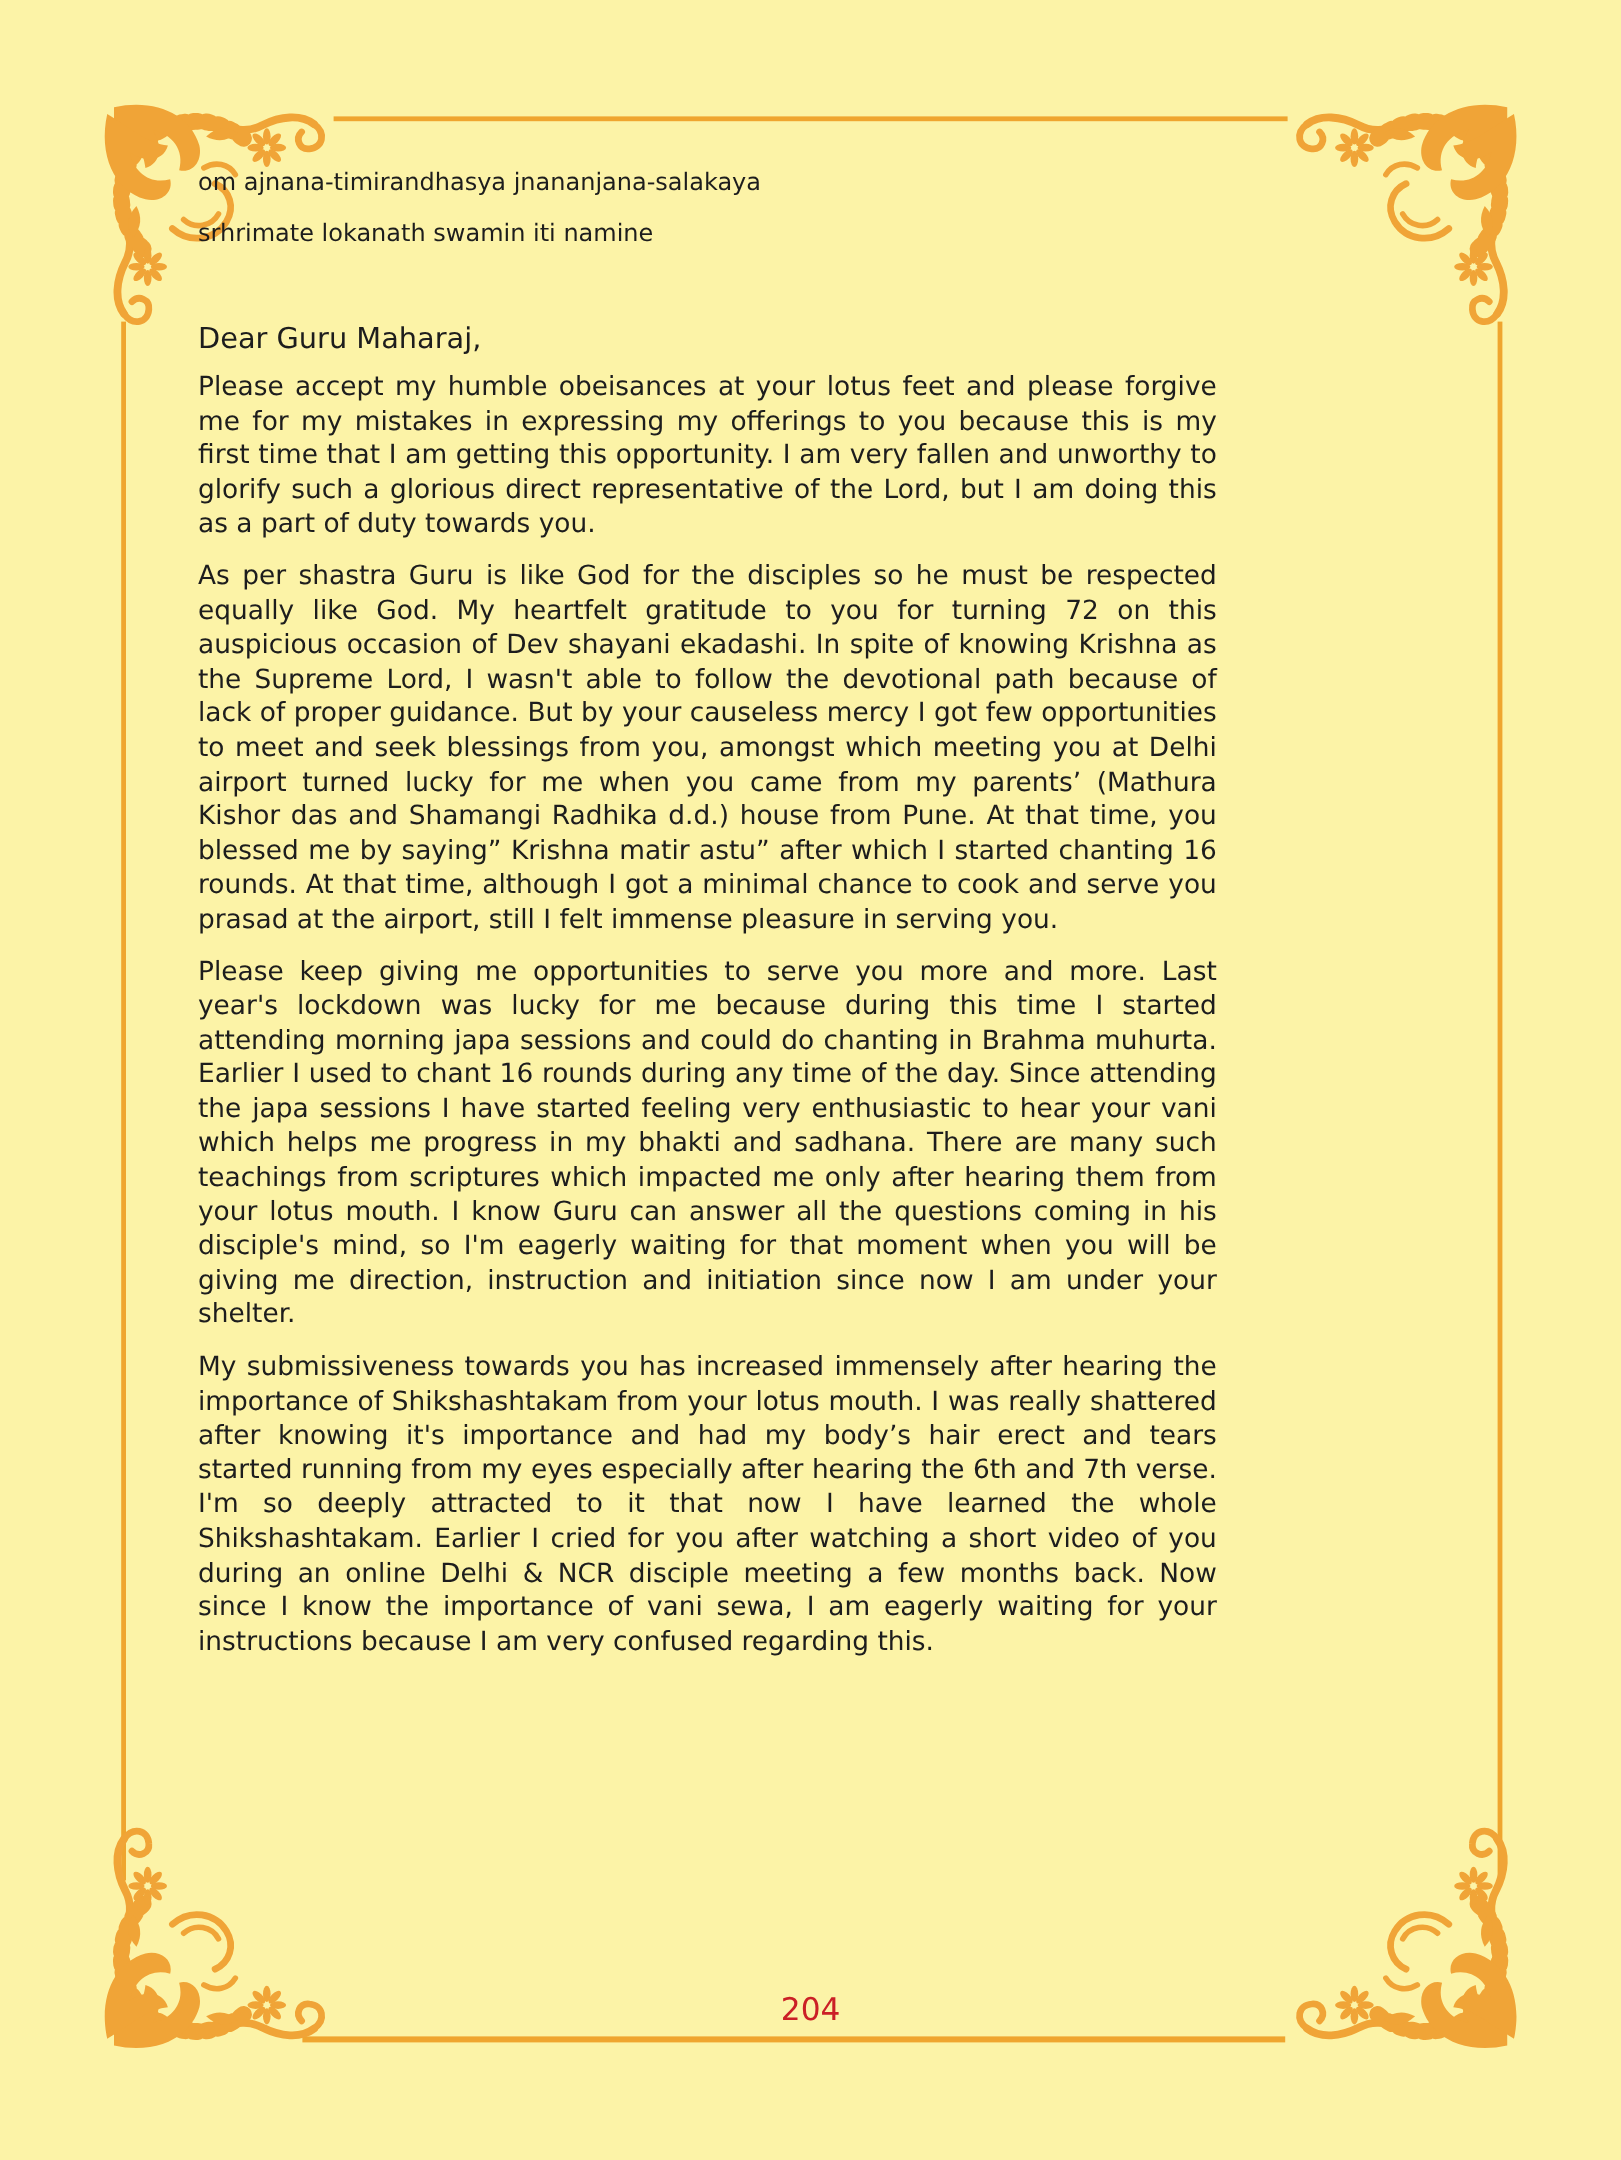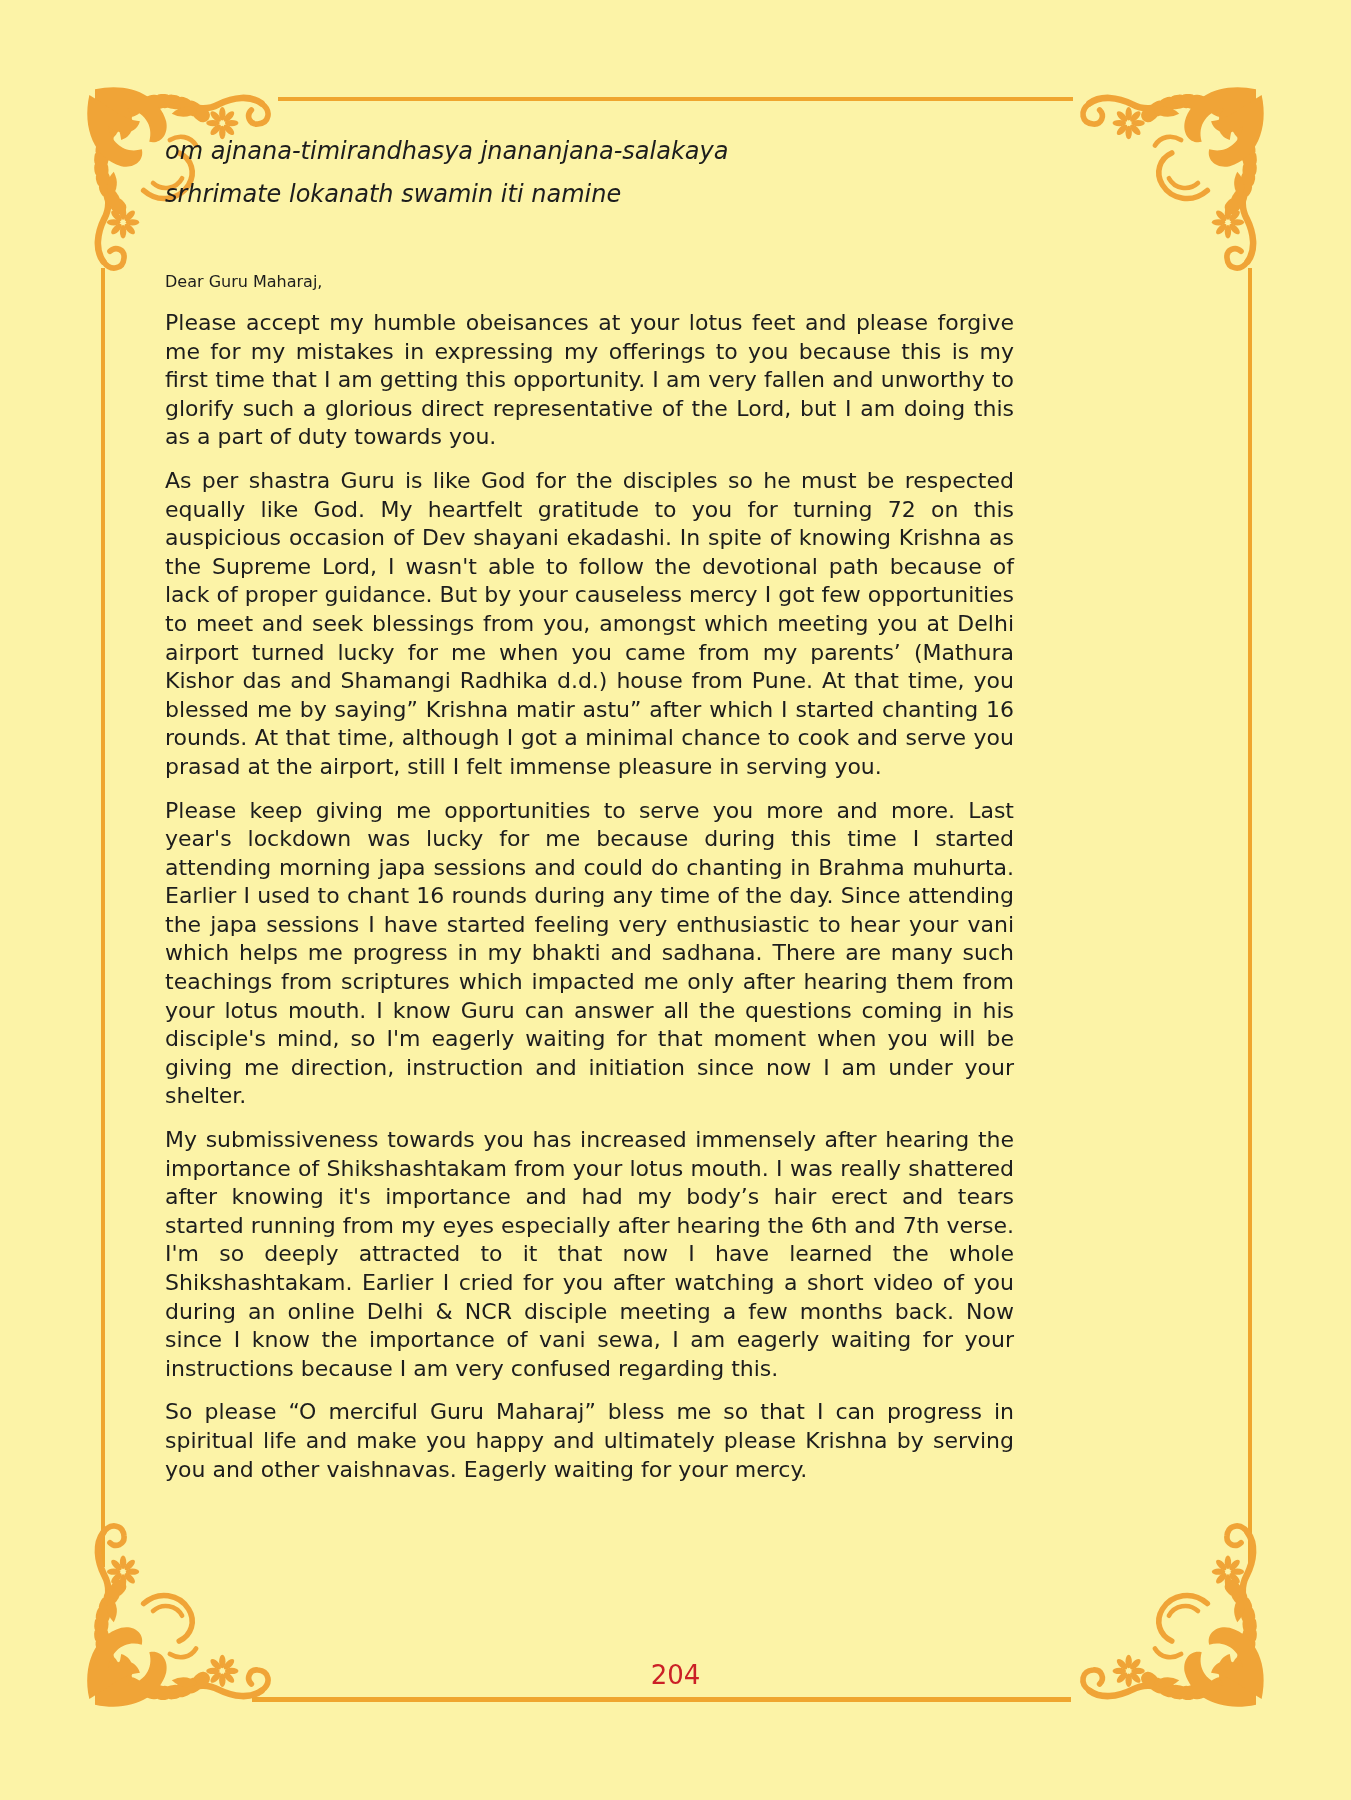--- a/index.html
+++ b/index.html
@@ -31,29 +31,28 @@
   .corner.br{bottom:86px;right:80px;transform:scale(-1,-1);}
   
   .content{
     position:absolute;
     left:165px;top:0;
     width:849px;
     color:var(--text);
   }
   .invocation{margin-top:130px;}
   .verse-line{
-    font-size:24px;
+    font-size:20px;
     line-height:42.5px;
     white-space:nowrap;
-    font-style:italic;
   }
   .salutation{
     margin-top:54px;
     margin-bottom:14px;
-    font-size:16px;
+    font-size:24px;
     line-height:26px;
   }
   .para{
     margin:0 0 15px 0;
     font-size:22px;
     line-height:28.6px;
     text-align:justify;
   }
   .page-number{
     position:absolute;
@@ -143,18 +142,17 @@
       <div class="verse-line">om ajnana-timirandhasya jnananjana-salakaya</div>
       <div class="verse-line">srhrimate lokanath swamin iti namine</div>
     </div>
 
     <div class="salutation">Dear Guru Maharaj,</div>
 
     <p class="para">Please accept my humble obeisances at your lotus feet and please forgive me for my mistakes in expressing my offerings to you because this is my first time that I am getting this opportunity. I am very fallen and unworthy to glorify such a glorious direct representative of the Lord, but I am doing this as a part of duty towards you.</p>
     <p class="para">As per shastra Guru is like God for the disciples so he must be respected equally like God. My heartfelt gratitude to you for turning 72 on this auspicious occasion of Dev shayani ekadashi. In spite of knowing Krishna as the Supreme Lord, I wasn't able to follow the devotional path because of lack of proper guidance. But by your causeless mercy I got few opportunities to meet and seek blessings from you, amongst which meeting you at Delhi airport turned lucky for me when you came from my parents’ (Mathura Kishor das and Shamangi Radhika d.d.) house from Pune. At that time, you blessed me by saying” Krishna matir astu” after which I started chanting 16 rounds. At that time, although I got a minimal chance to cook and serve you prasad at the airport, still I felt immense pleasure in serving you.</p>
     <p class="para">Please keep giving me opportunities to serve you more and more. Last year's lockdown was lucky for me because during this time I started attending morning japa sessions and could do chanting in Brahma muhurta. Earlier I used to chant 16 rounds during any time of the day. Since attending the japa sessions I have started feeling very enthusiastic to hear your vani which helps me progress in my bhakti and sadhana. There are many such teachings from scriptures which impacted me only after hearing them from your lotus mouth. I know Guru can answer all the questions coming in his disciple's mind, so I'm eagerly waiting for that moment when you will be giving me direction, instruction and initiation since now I am under your shelter.</p>
     <p class="para">My submissiveness towards you has increased immensely after hearing the importance of Shikshashtakam from your lotus mouth. I was really shattered after knowing it's importance and had my body’s hair erect and tears started running from my eyes especially after hearing the 6th and 7th verse. I'm so deeply attracted to it that now I have learned the whole Shikshashtakam. Earlier I cried for you after watching a short video of you during an online Delhi &amp; NCR disciple meeting a few months back. Now since I know the importance of vani sewa, I am eagerly waiting for your instructions because I am very confused regarding this.</p>
-    <p class="para">So please “O merciful Guru Maharaj” bless me so that I can progress in spiritual life and make you happy and ultimately please Krishna by serving you and other vaishnavas. Eagerly waiting for your mercy.</p>
   </div>
 
   <div class="page-number">204</div>
 
 </div>
 
 </body></html>

